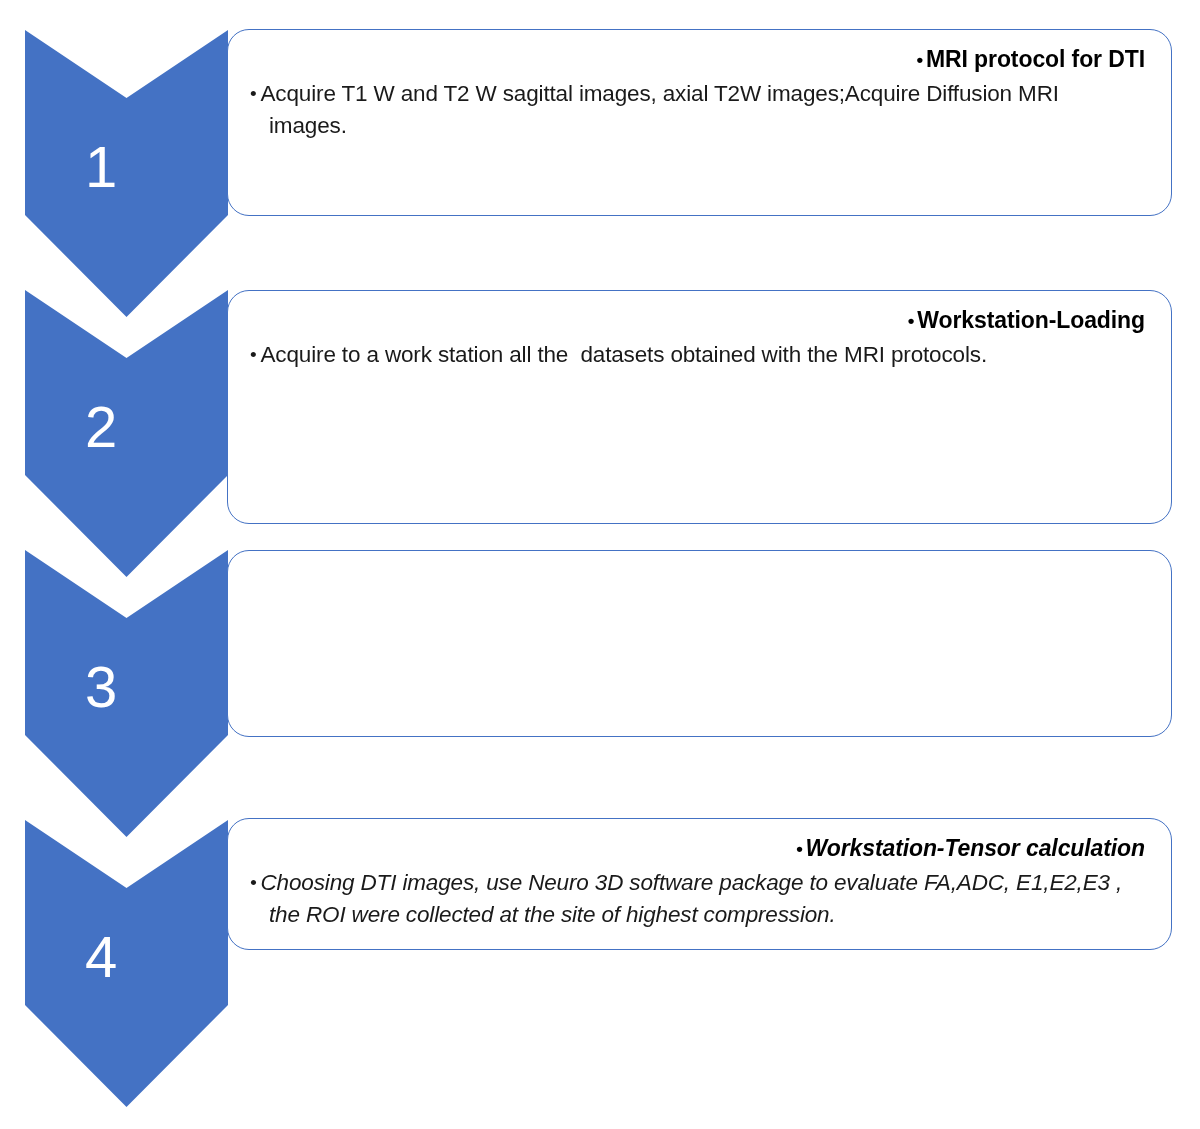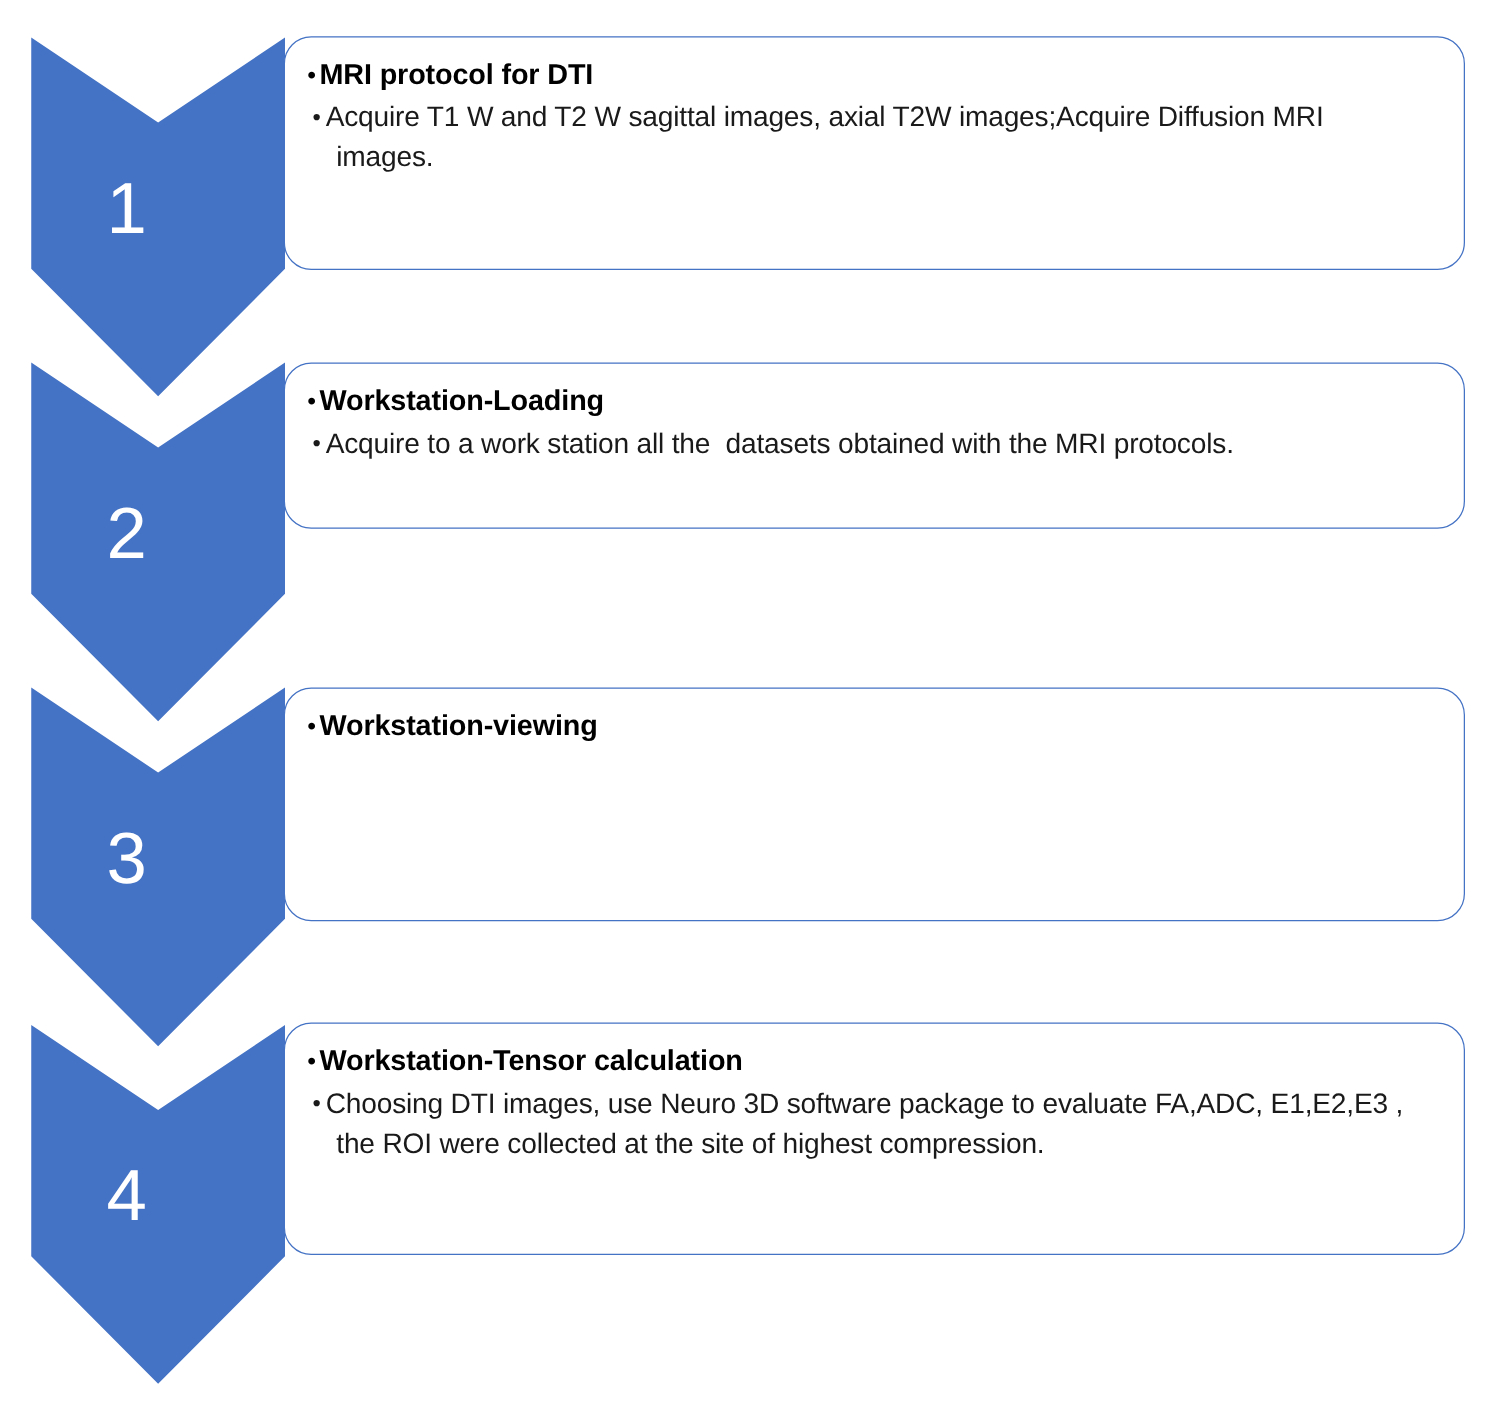--- a/index.html
+++ b/index.html
@@ -53,21 +53,21 @@
     left: 227px;
     width: 945px;
     box-sizing: border-box;
     background: #ffffff;
     border: 1.4px solid #4472C4;
     border-radius: 22px;
     padding: 14px 26px 14px 18px;
   }
 
   .step-title {
-    text-align: left;
+    text-align: right;
     font-size: 23px;
     font-weight: bold;
     color: #000000;
     line-height: 1.32;
     margin: 0 0 4px 0;
     letter-spacing: -0.1px;
   }
   .step-title .bullet {
     font-size: 19px;
     vertical-align: 1.5px;
@@ -97,23 +97,23 @@
   .c2 { top: 290px; }
   .c3 { top: 550px; }
   .c4 { top: 820px; }
 
   .n1 { top: 138px; }
   .n2 { top: 398px; }
   .n3 { top: 658px; }
   .n4 { top: 928px; }
 
   .b1 { top: 29px;  height: 187px; }
-  .b2 { top: 290px; height: 133px; }
+  .b2 { top: 290px; height: 234px; }
   .b3 { top: 550px; height: 187px; }
-  .b4 { top: 818px; height: 186px; }
+  .b4 { top: 818px; height: 132px; font-style: italic; }
 </style>
 </head>
 <body>
 
 <div id="flowchart">
 
   <div class="chevron c1">
     <svg viewBox="0 0 203 287" preserveAspectRatio="none" aria-hidden="true">
       <polygon points="0,0 101.5,68 203,0 203,185 101.5,287 0,185" fill="#4472C4"></polygon>
     </svg>
@@ -138,21 +138,20 @@
   </div>
 
   <div class="chevron c3">
     <svg viewBox="0 0 203 287" preserveAspectRatio="none" aria-hidden="true">
       <polygon points="0,0 101.5,68 203,0 203,185 101.5,287 0,185" fill="#4472C4"></polygon>
     </svg>
   </div>
   <div class="chevron-number n3">3</div>
 
   <div class="step-box b3">
-    <p class="step-title"><span class="bullet">•</span><span>Workstation-viewing</span></p>
   </div>
 
   <div class="chevron c4">
     <svg viewBox="0 0 203 287" preserveAspectRatio="none" aria-hidden="true">
       <polygon points="0,0 101.5,68 203,0 203,185 101.5,287 0,185" fill="#4472C4"></polygon>
     </svg>
   </div>
   <div class="chevron-number n4">4</div>
 
   <div class="step-box b4">

